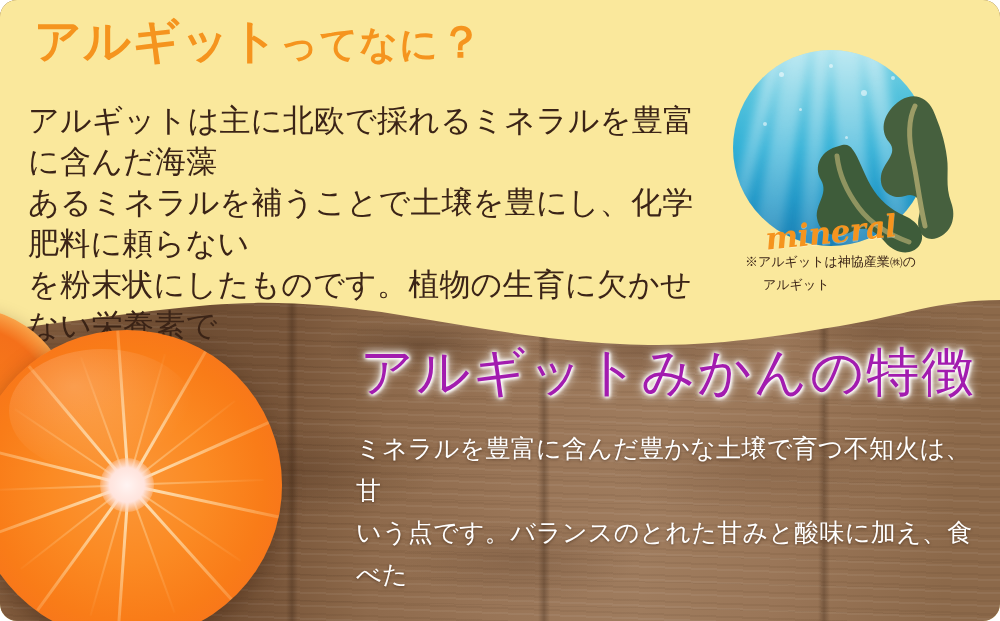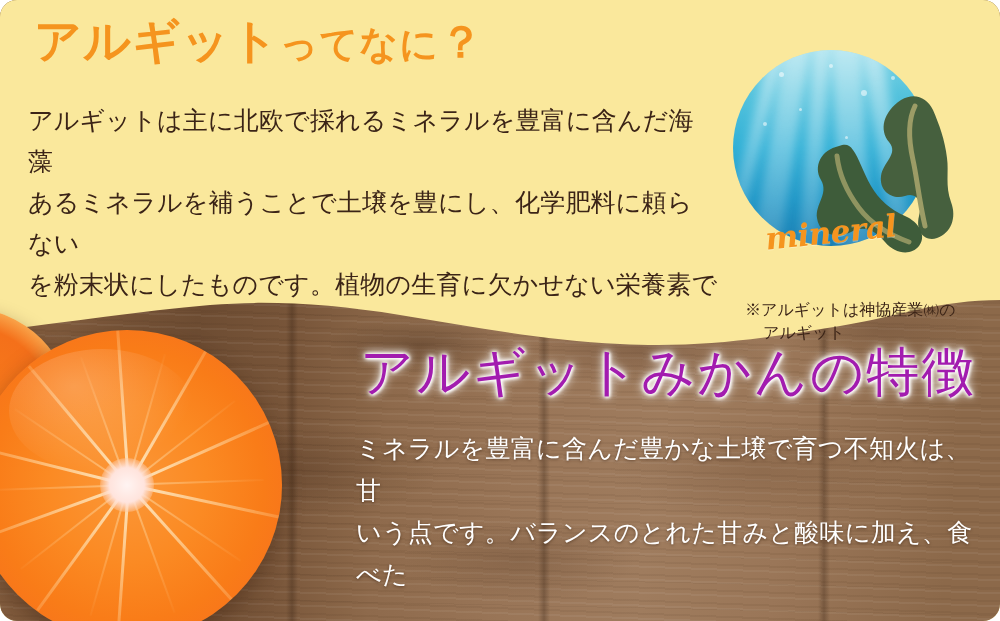--- a/index.html
+++ b/index.html
@@ -112,21 +112,21 @@
     font-size: 44px;
   }
 
   .top-body {
     position: absolute;
     left: 28px;
     top: 100px;
     width: 690px;
     color: #3B2417;
     font-family: "Liberation Serif", "DejaVu Serif", serif;
-    font-size: 25px;
+    font-size: 31px;
     line-height: 41px;
     letter-spacing: 0.2px;
   }
   .top-body p { margin: 0; }
 
   
   .ocean-badge {
     position: absolute;
     left: 733px;
     top: 50px;
@@ -178,24 +178,23 @@
     transform: rotate(-6deg);
     text-shadow: 0 1px 0 rgba(255,255,255,0.35);
   }
   .trademark-note {
     position: absolute;
     left: 745px;
     top: 250px;
     width: 250px;
     color: #3B2417;
     font-family: "Liberation Serif", "DejaVu Serif", serif;
-    font-size: 16px;
+    font-size: 13px;
     line-height: 23px;
     letter-spacing: 0px;
-    margin-top: 48px;
   }
   .trademark-note .ln2 { padding-left: 18px; display: block; }
 
   
   .orange-photo {
     position: absolute;
     left: -58px;
     top: 300px;
     width: 420px;
     height: 340px;

